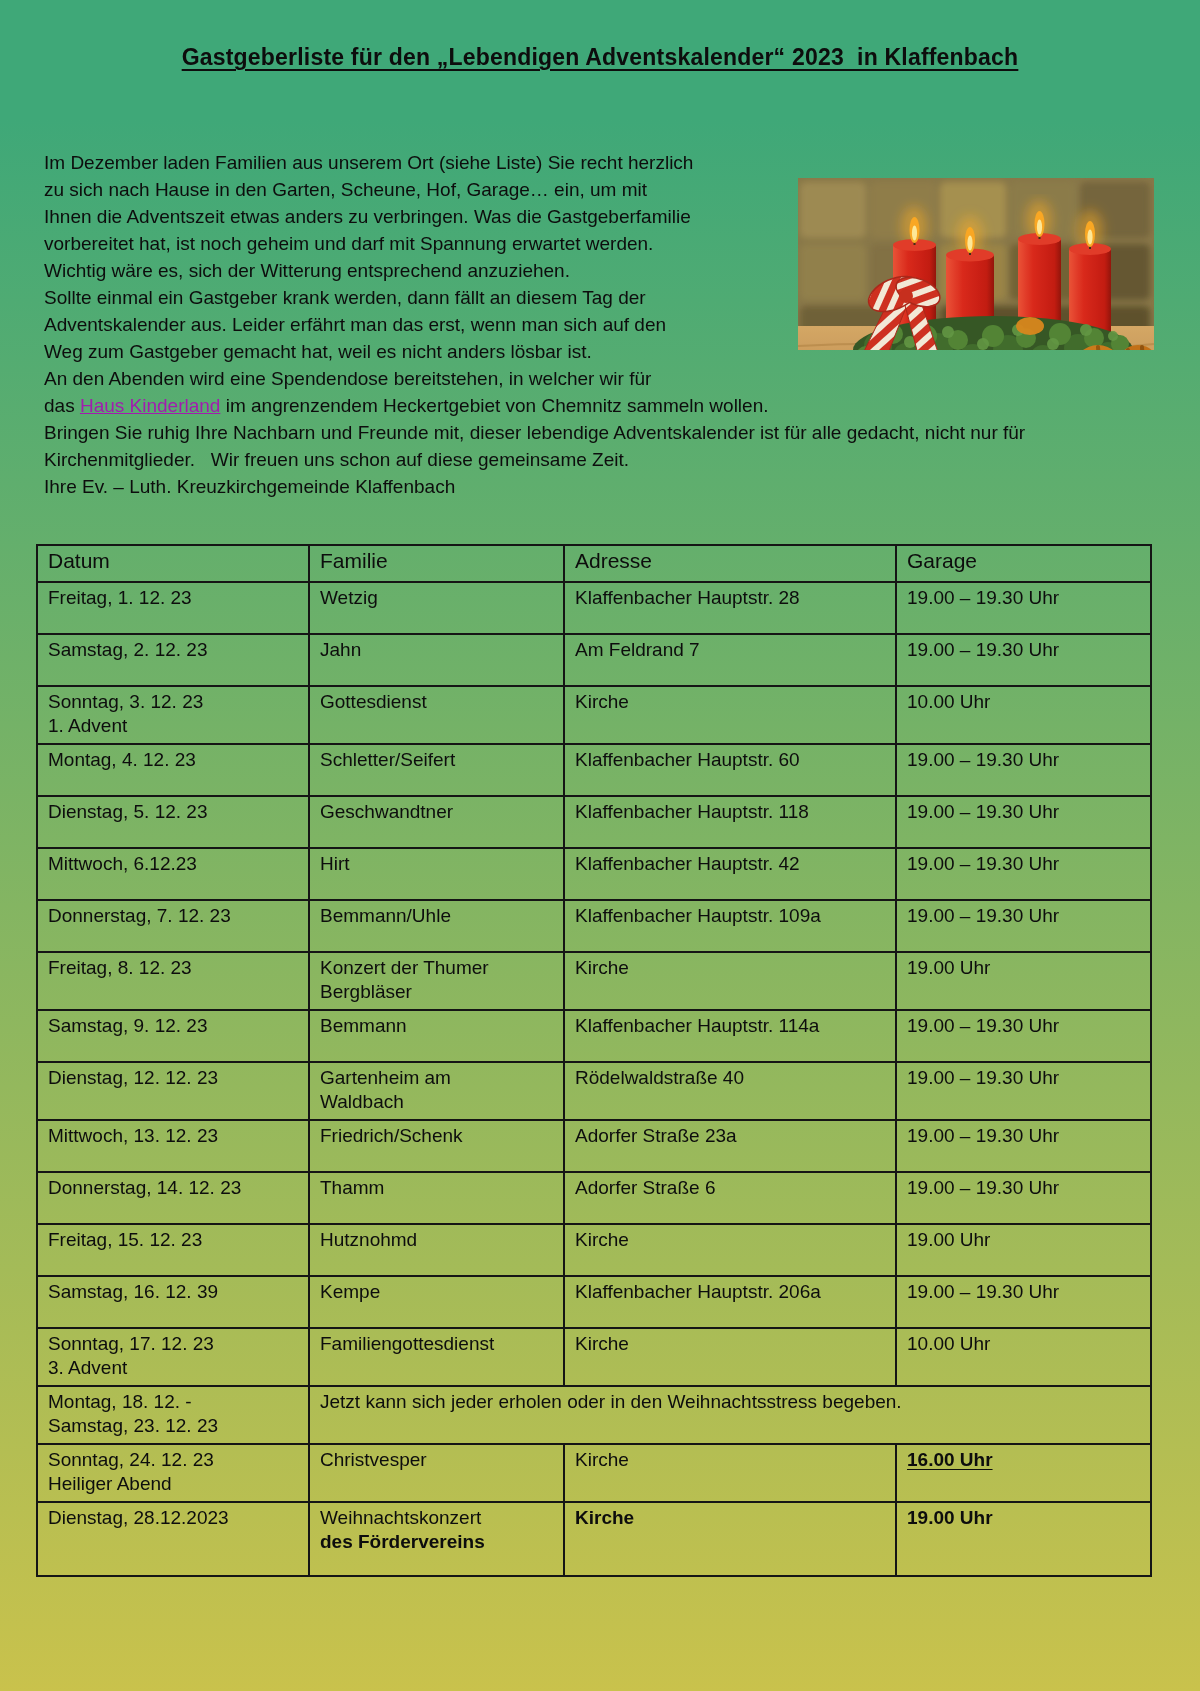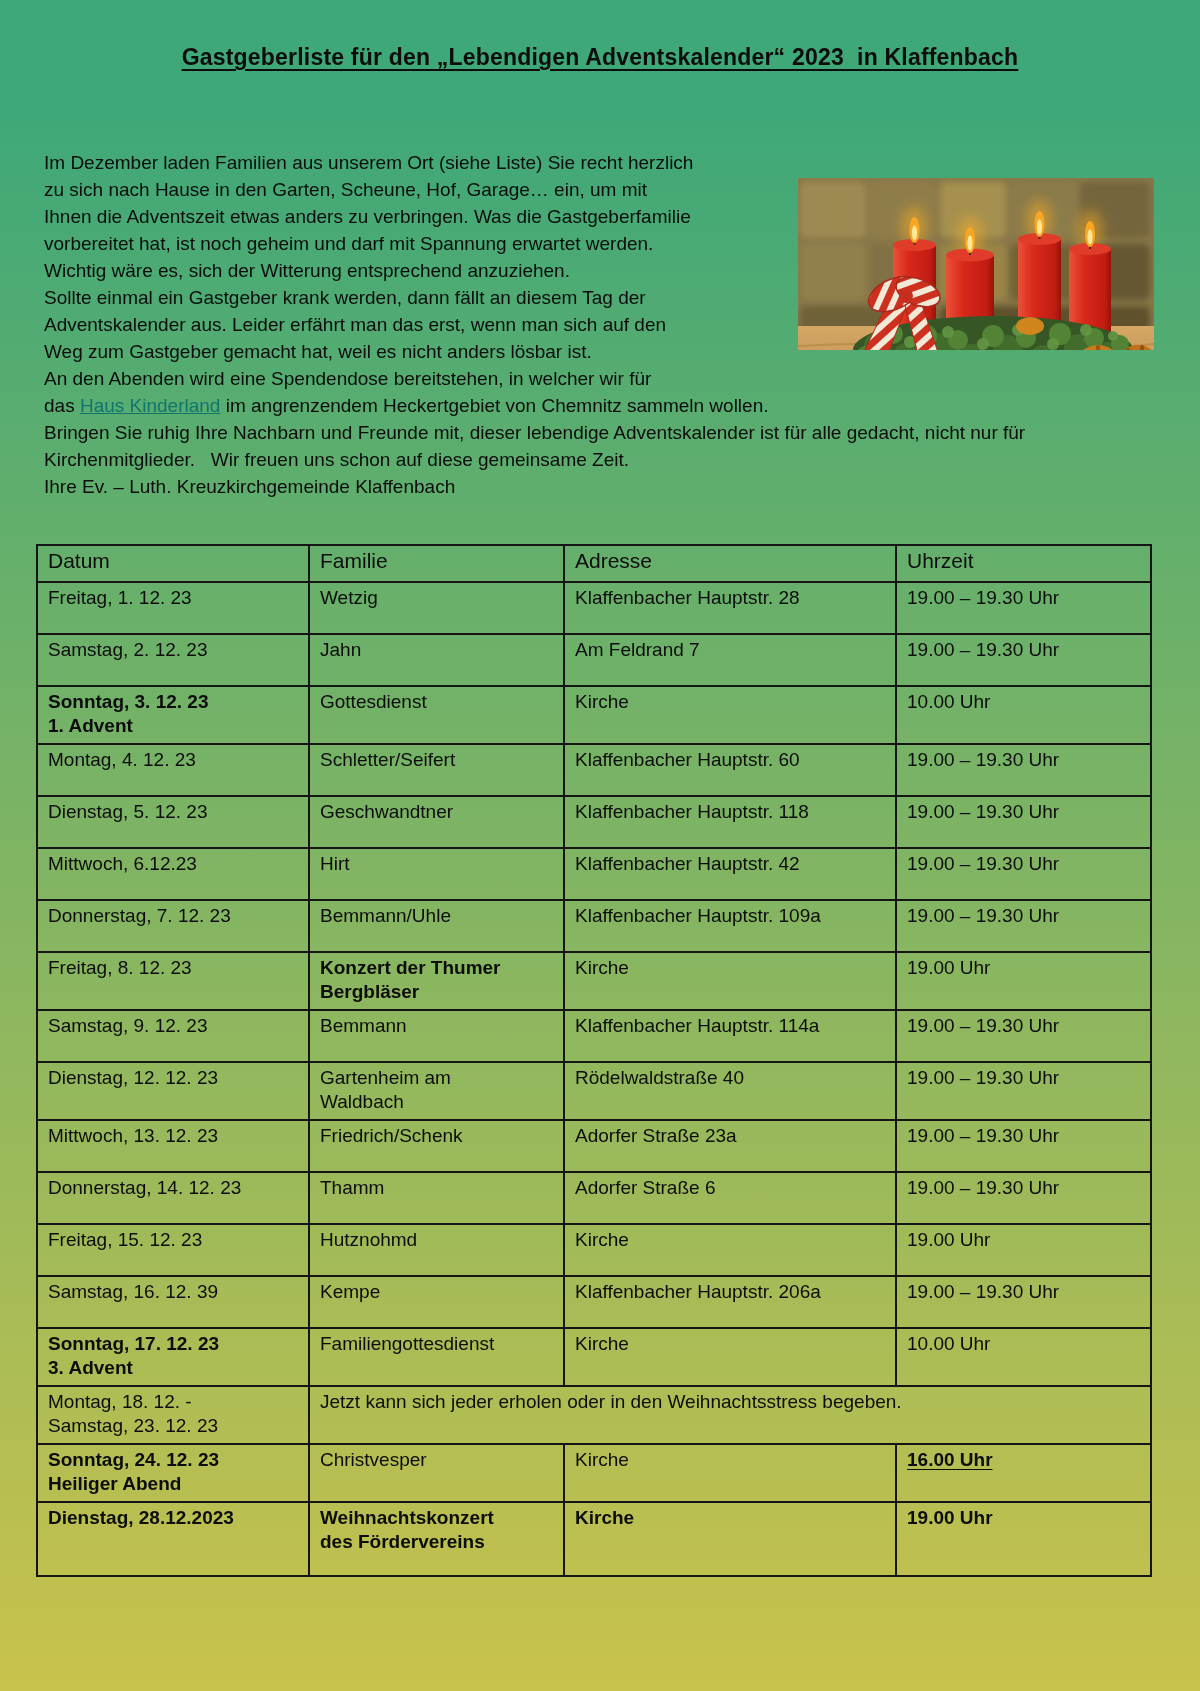--- a/index.html
+++ b/index.html
@@ -34,21 +34,21 @@
   }
   .photo-float {
     float: right;
     width: 356px;
     height: 226px;
     margin: 2px 0 10px 14px;
     overflow: hidden;
   }
   .photo-float svg { display: block; }
   a.kinderland {
-    color: #0f766e;
+    color: #a21caf;
     text-decoration: underline;
     cursor: pointer;
   }
 
   
   table.schedule {
     margin: 44px 0 0 36px;
     width: 1114px;
     border-collapse: collapse;
     table-layout: fixed;
@@ -71,21 +71,21 @@
   tbody tr:nth-child(18) td { height: 74px; font-weight: bold; }
   tbody tr:nth-child(19) td { height: 56px; }
   tbody tr:nth-child(20) td { height: 66px; }
   tbody tr:nth-child(21) td { height: 76px; }
 
   col.c-datum   { width: 272px; }
   col.c-familie { width: 255px; }
   col.c-adresse { width: 332px; }
   col.c-uhrzeit { width: 255px; }
 
-  td .b, .b { font-weight: bold; }
+  td .b, .b { font-weight: normal; }
   .bu { font-weight: bold; text-decoration: underline; text-underline-offset: 3px; }
   td.span-cell {
     vertical-align: middle;
     padding-left: 12px;
   }
 </style>
 </head>
 <body>
 
 <h1 class="title">Gastgeberliste für den „Lebendigen Adventskalender“ 2023&nbsp; in Klaffenbach</h1>
@@ -272,21 +272,21 @@
     <col class="c-datum">
       <col class="c-familie">
       <col class="c-adresse">
       <col class="c-uhrzeit">
   </colgroup>
   <thead>
     <tr>
         <td>Datum</td>
         <td>Familie</td>
         <td>Adresse</td>
-        <td>Uhrzeit</td>
+        <td>Garage</td>
       </tr>
   </thead>
   <tbody>
       <tr>
         <td>
           <div>Freitag, 1. 12. 23</div>
         </td>
         <td>
           <div>Wetzig</div>
         </td>

